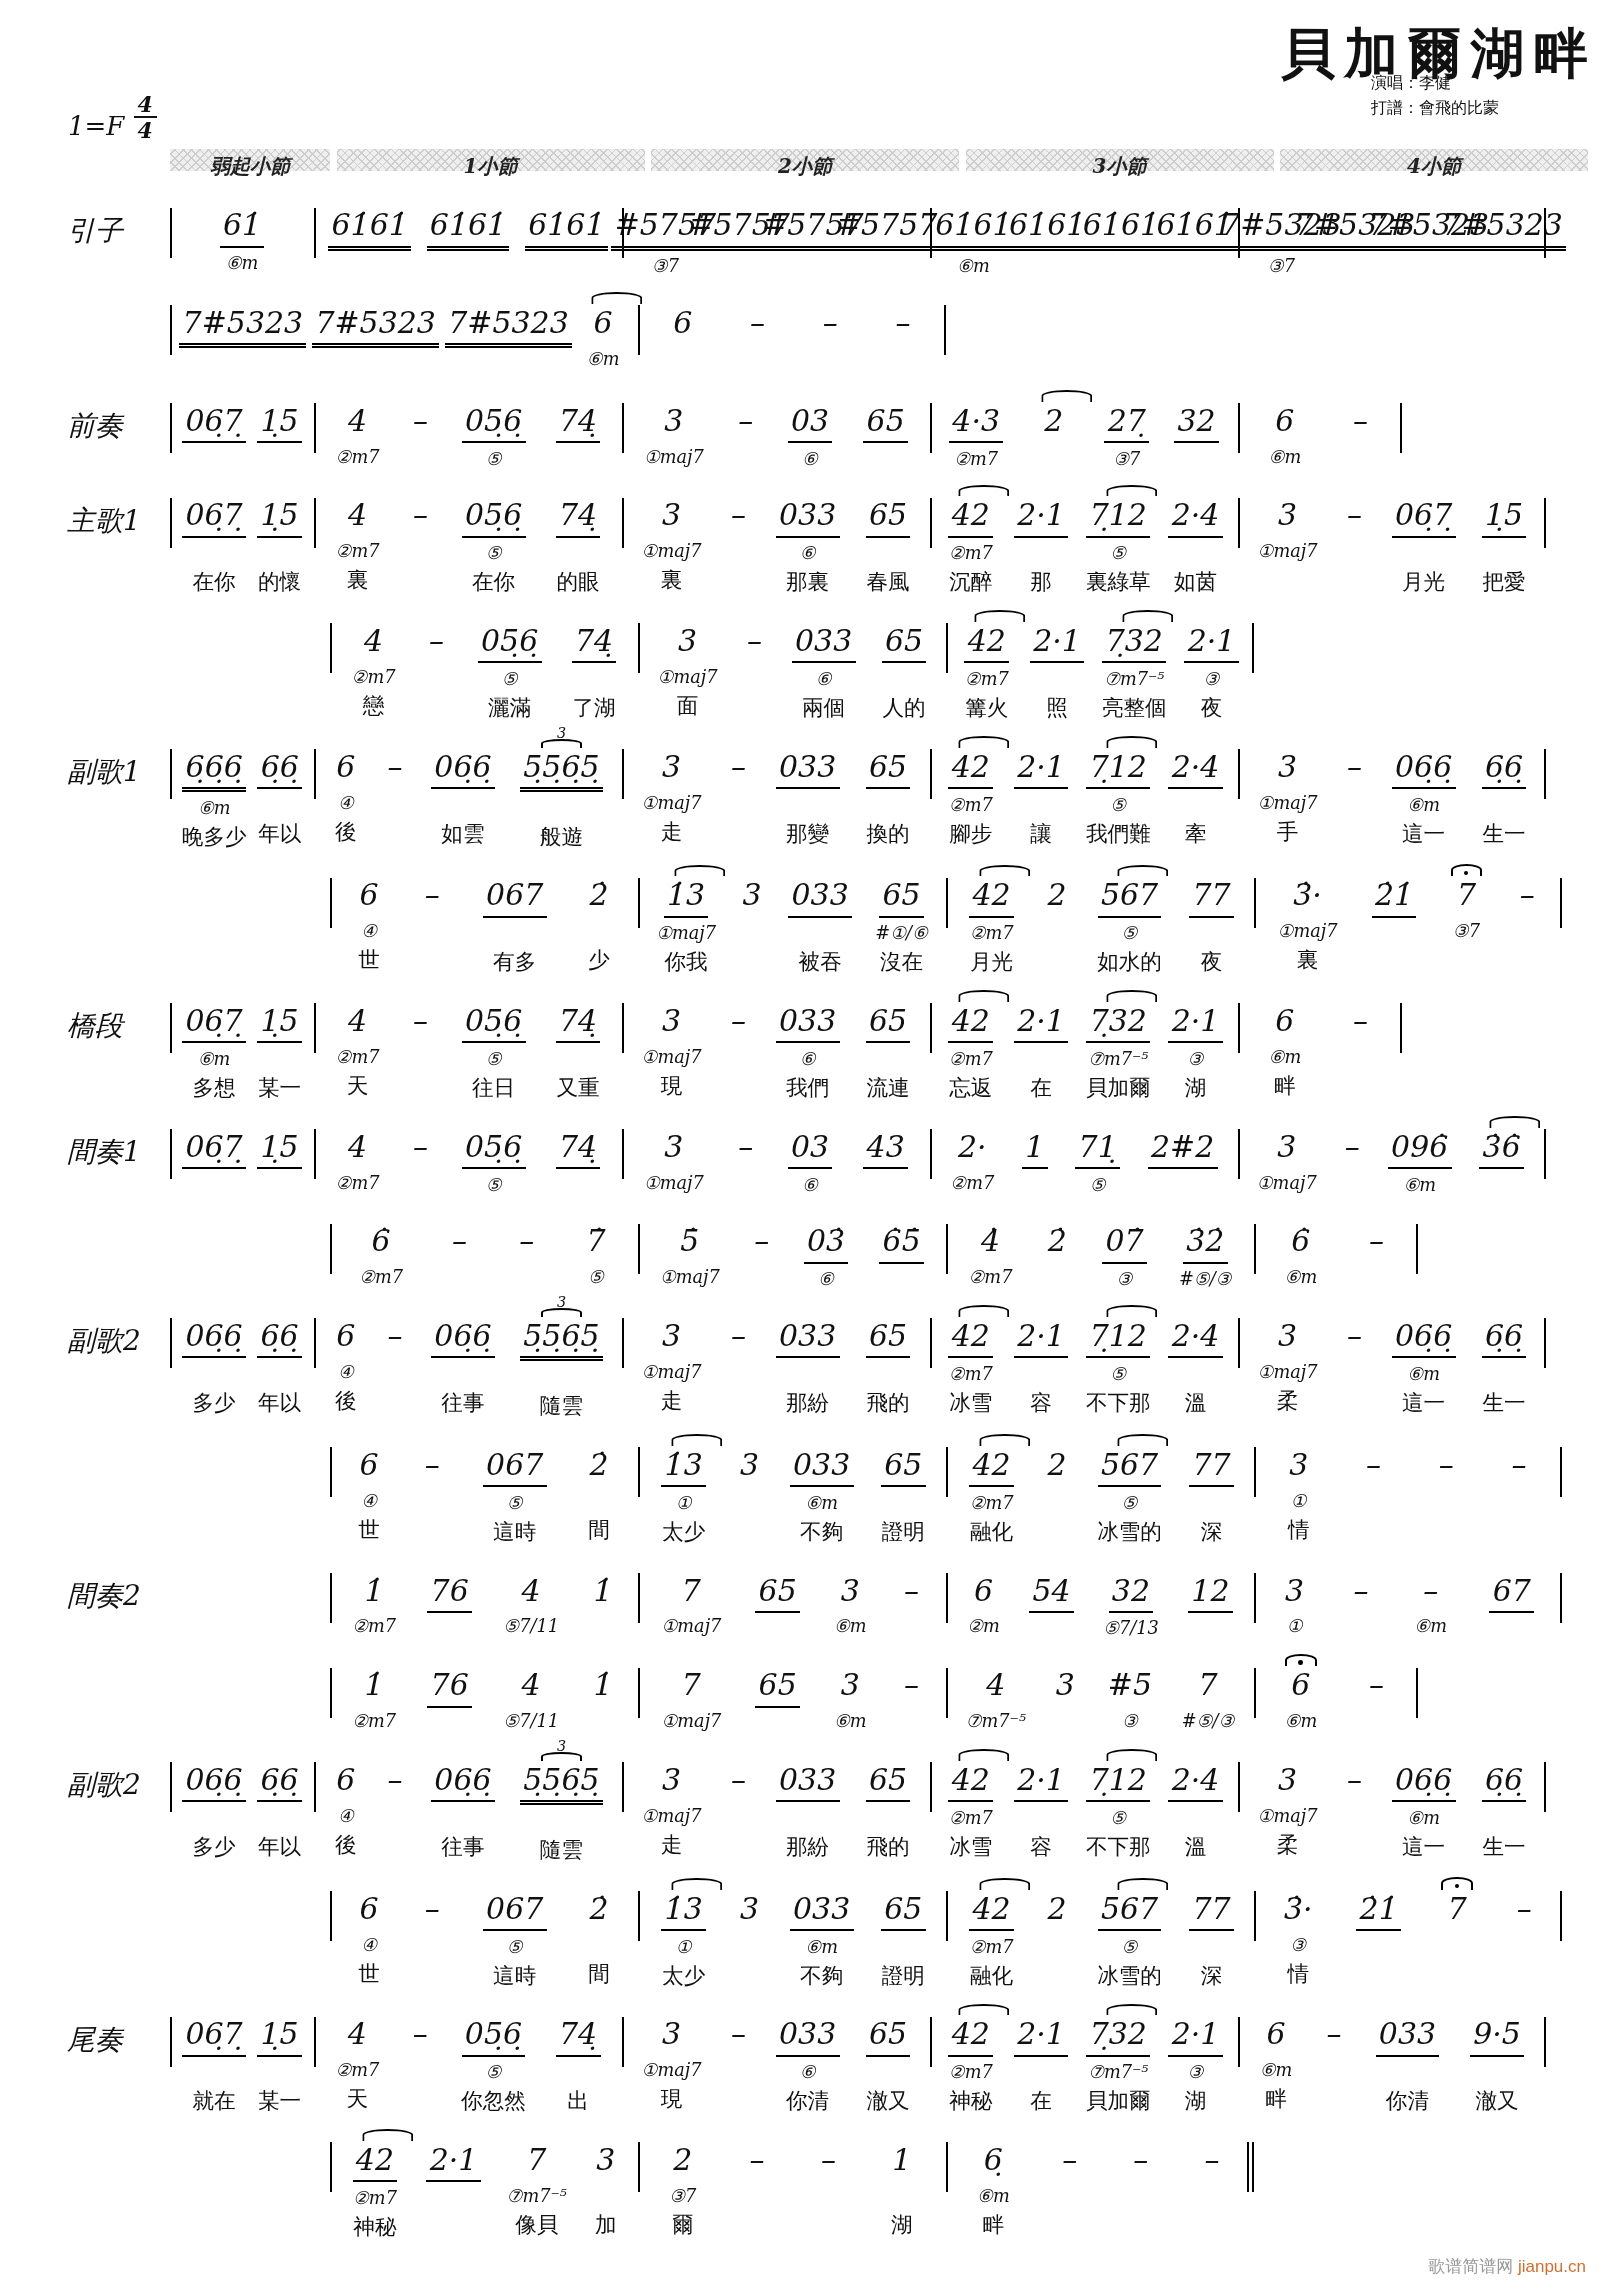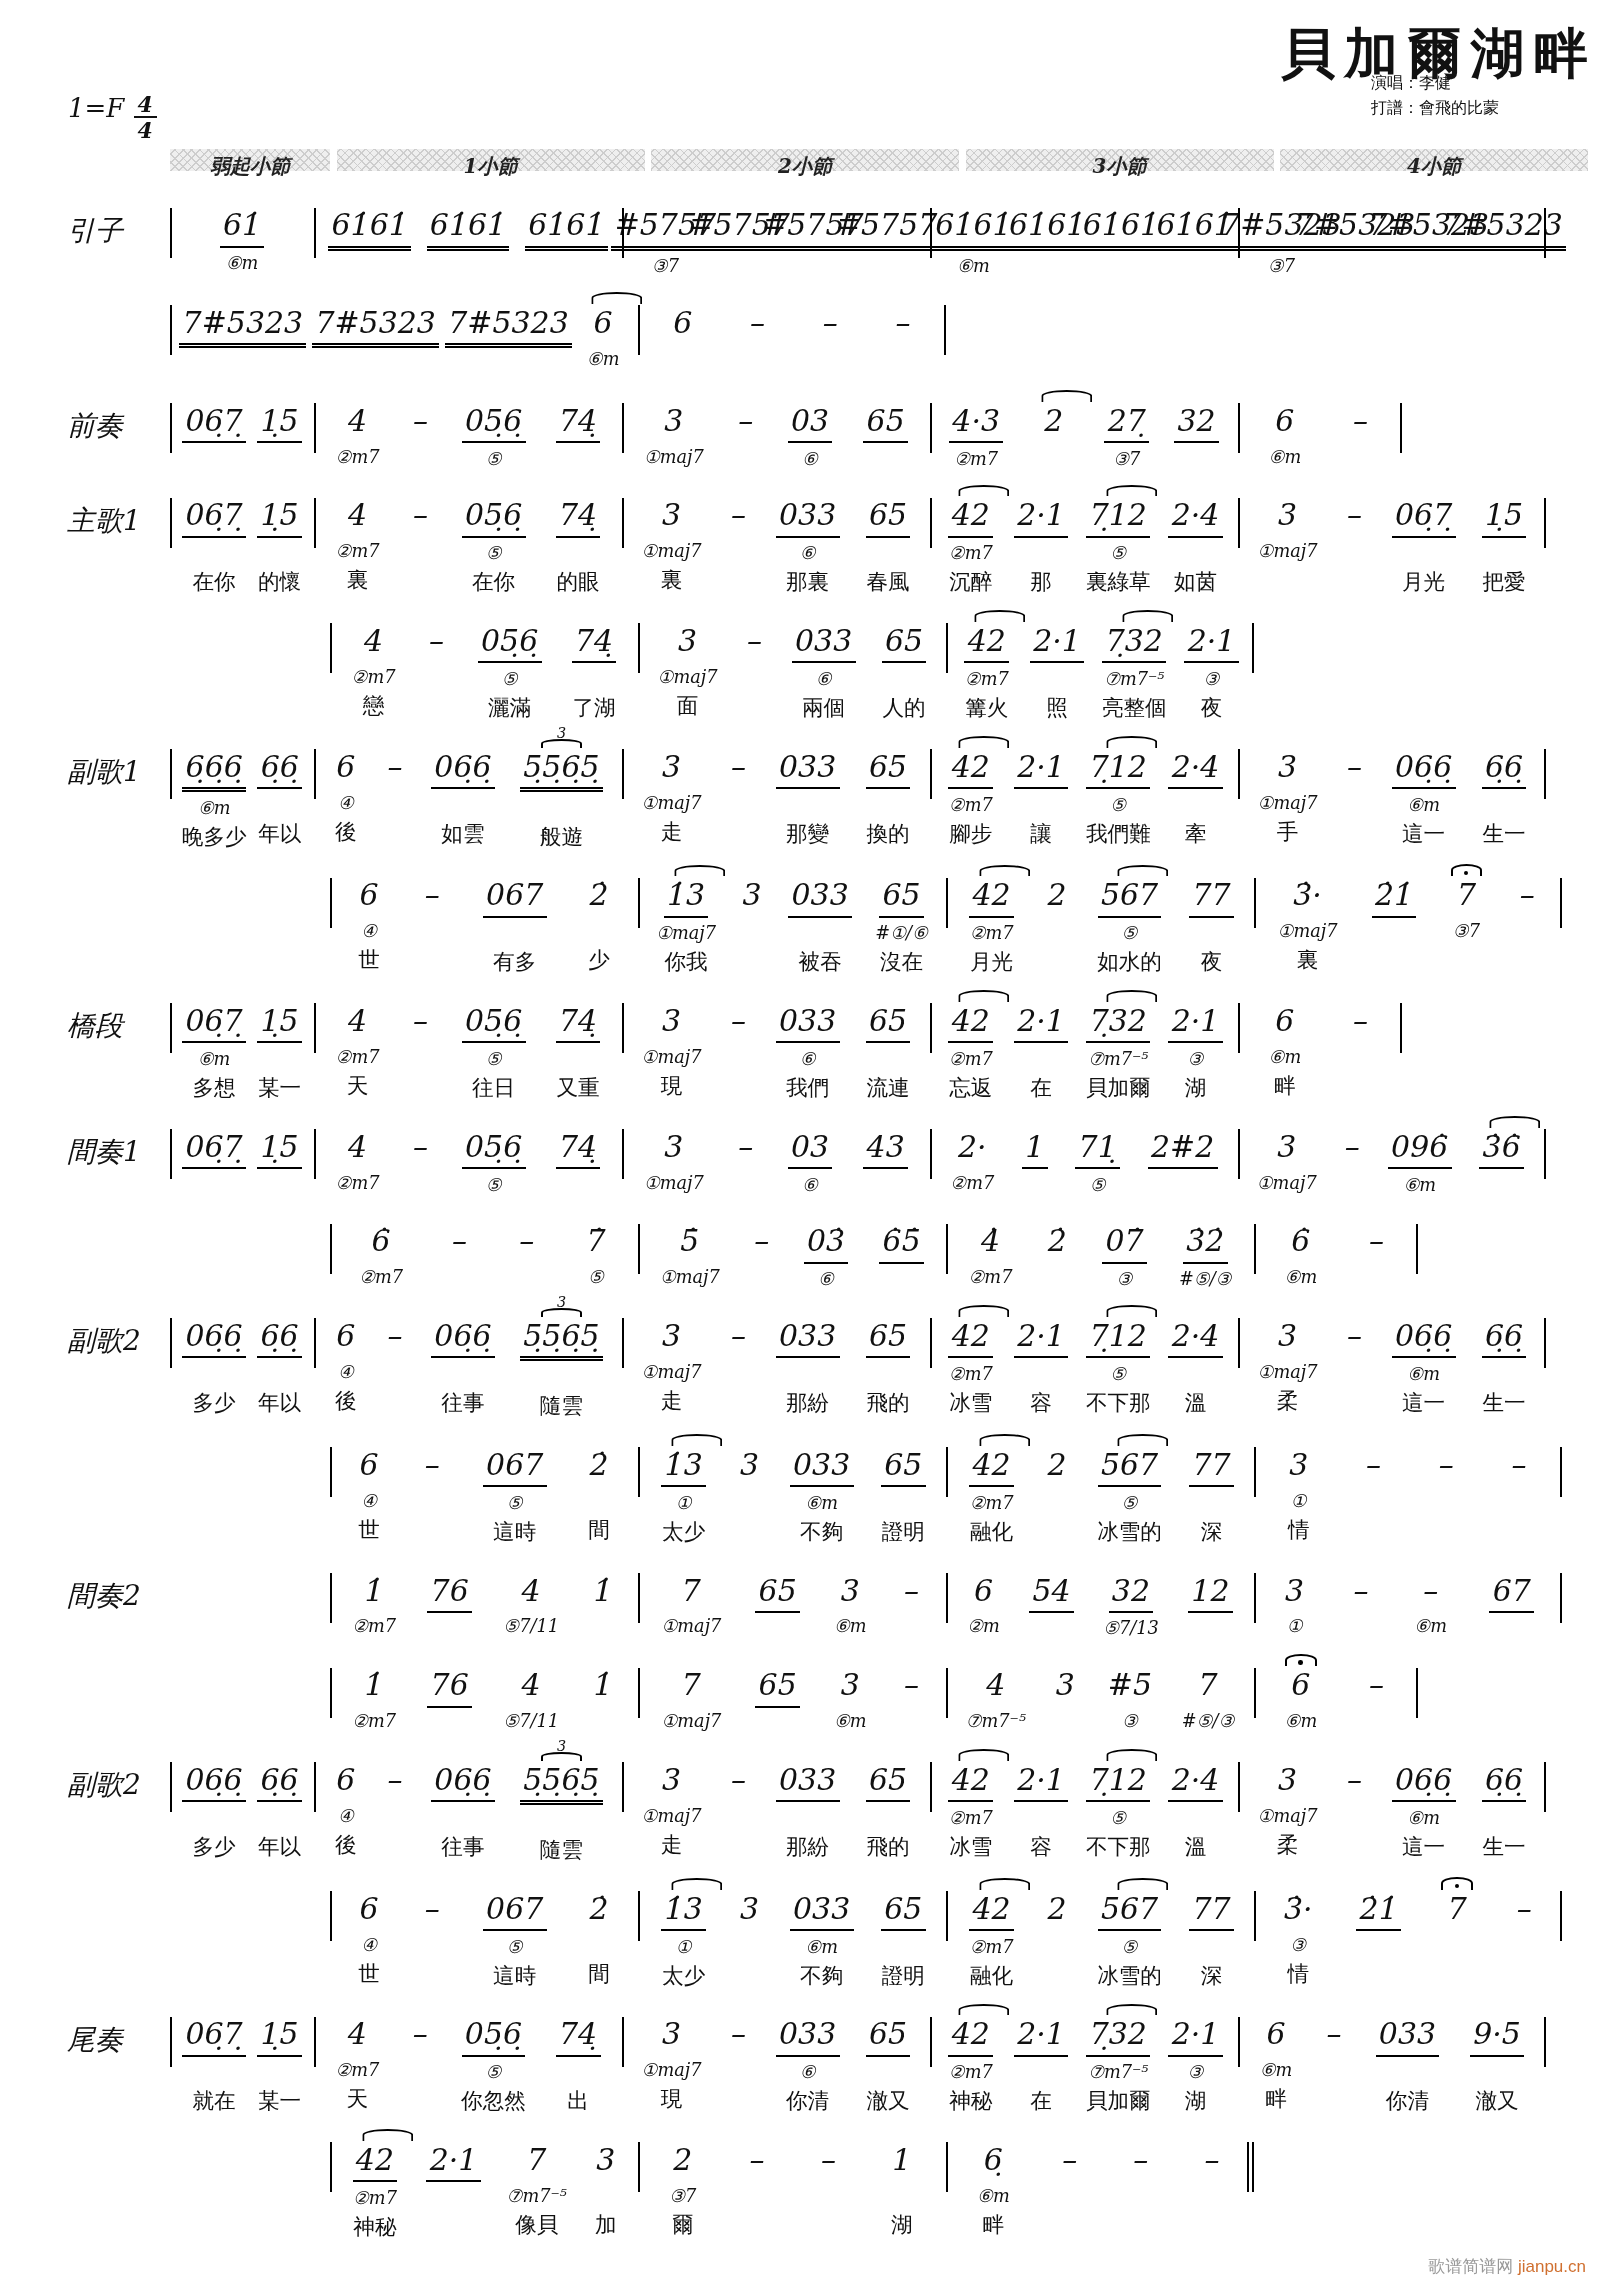--- a/index.html
+++ b/index.html
@@ -3,21 +3,21 @@
 <meta charset="utf-8">
 <style>
   html,body{margin:0;padding:0;background:#fff;}
   body{width:1623px;height:2295px;position:relative;overflow:hidden;
        font-family:"DejaVu Serif", serif;color:#111;}
   .page{padding:17px 26px 0 29px;}
   .title{text-align:right;font-size:54px;font-weight:bold;letter-spacing:9.2px;
          font-family:"DejaVu Serif", serif;height:72px;line-height:72px;}
   .meta{position:relative;height:60px;}
   .keysig{position:absolute;left:39px;top:3.9px;font-size:26px;font-style:italic;
-          display:flex;align-items:flex-start;gap:9.2px;}
+          display:flex;align-items:flex-end;gap:9.2px;}
   .timesig{display:inline-flex;flex-direction:column;align-items:center;font-size:22px;
            line-height:1.0;font-weight:bold;}
   .timesig .num{border-bottom:2px solid #111;padding:0 3.9px 1.3px 3.9px;}
   .timesig .den{padding-top:1.3px;}
   .credits{position:absolute;right:98px;top:-18.3px;font-size:16px;line-height:1.55;
            font-family:"DejaVu Serif", serif;text-align:left;}
   .colheads{display:flex;margin-left:141px;gap:6.5px;}
   .colhead{height:22px;line-height:35px;text-align:center;font-size:20px;font-style:italic;
            font-weight:bold;color:#222;box-sizing:border-box;
            background-color:#efefef;

